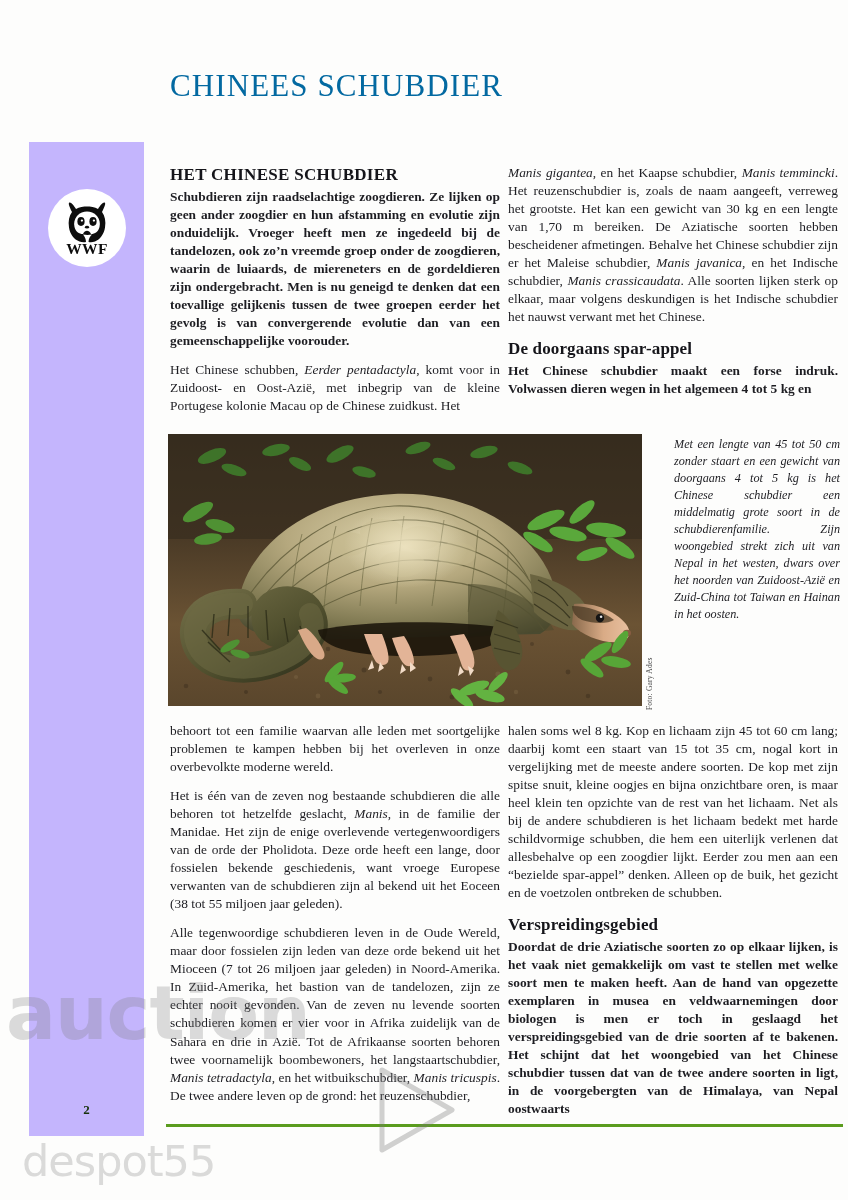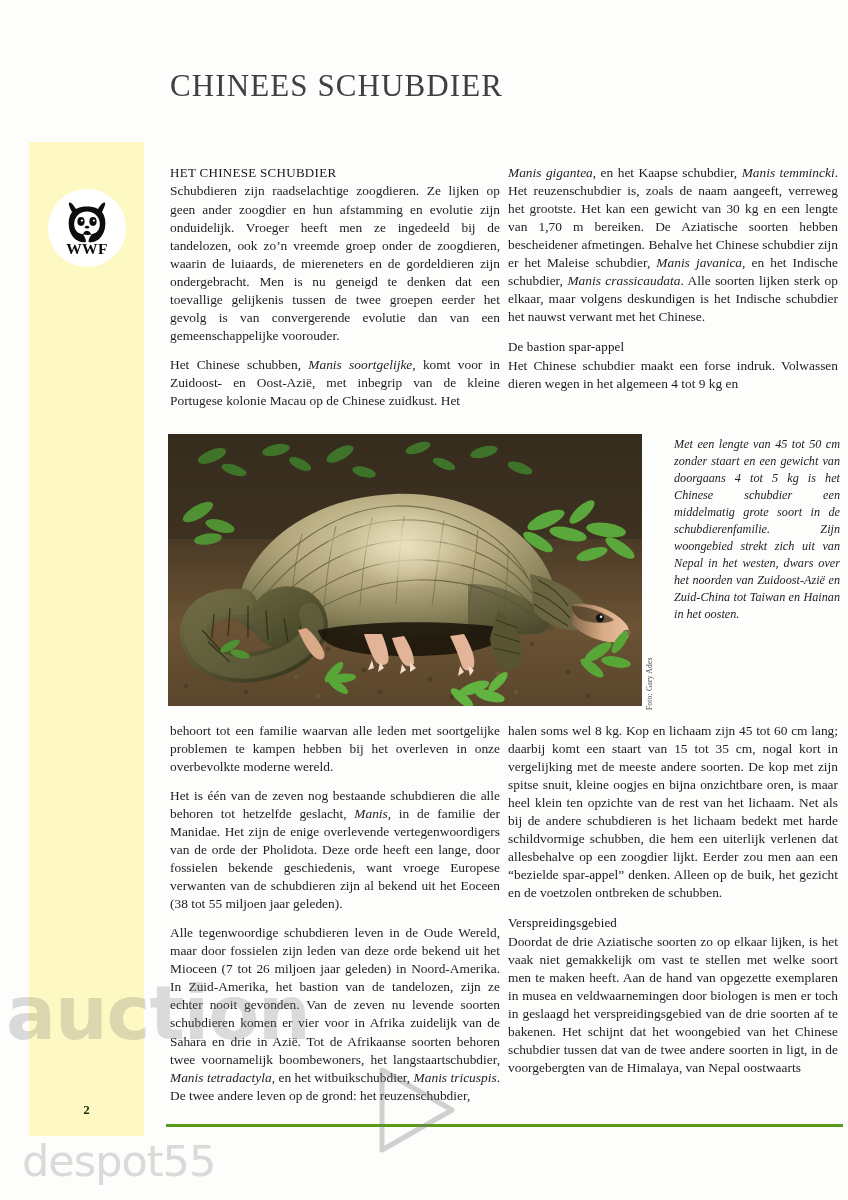--- a/index.html
+++ b/index.html
@@ -19,33 +19,33 @@
     background: #fdfdfc;
   }
 
   
   .page-title {
     position: absolute;
     left: 170px;
     top: 68px;
     font-size: 31px;
     letter-spacing: 1.1px;
-    color: #404040;
+    color: #0369a1;
     font-weight: 400;
     font-family: "Liberation Serif", serif;
   }
 
   
   .sidebar {
     position: absolute;
     left: 29px;
     top: 142px;
     width: 115px;
     height: 994px;
-    background: #fef9c3;
+    background: #c4b5fd;
   }
 
   .wwf-logo {
     position: absolute;
     left: 50%;
     top: 47px;
     transform: translateX(-50%);
     width: 78px;
     height: 78px;
     border-radius: 50%;
@@ -101,32 +101,32 @@
   }
   .col-left  { left: 170px; }
   .col-right { left: 508px; }
 
   .col-top-left  { top: 164px; }
   .col-top-right { top: 164px; }
   .col-bot-left  { top: 722px; }
   .col-bot-right { top: 722px; }
 
   .section-head {
-    font-weight: normal;
-    font-size: 13px;
+    font-weight: bold;
+    font-size: 17px;
     letter-spacing: .15px;
     margin-bottom: 1px;
     text-align: left;
     color: #15151a;
   }
   .section-head.caps { letter-spacing: .3px; }
 
   .para { margin-bottom: 0; text-indent: 0; }
   .para + .para { margin-top: 11px; }
-  .section-head + .para { margin-top: 0; }
+  .section-head + .para { margin-top: 0; font-weight: bold; }
   .para + .section-head { margin-top: 12px; }
 
   em { }
 
   
   .photo-wrap {
     position: absolute;
     left: 168px;
     top: 434px;
     width: 474px;
@@ -247,27 +247,27 @@
       </svg>
     </div>
 
 
     <div class="page-number">2</div>
   </div>
 
   <div class="col col-left col-top-left">
     <div class="section-head caps">HET CHINESE SCHUBDIER</div>
     <p class="para">Schubdieren zijn raadselachtige zoogdieren. Ze lijken op geen ander zoogdier en hun afstamming en evolutie zijn onduidelijk. Vroeger heeft men ze ingedeeld bij de tandelozen, ook zo’n vreemde groep onder de zoogdieren, waarin de luiaards, de miereneters en de gordeldieren zijn ondergebracht. Men is nu geneigd te denken dat een toevallige gelijkenis tussen de twee groepen eerder het gevolg is van convergerende evolutie dan van een gemeenschappelijke voorouder.</p>
-    <p class="para"><span>Het Chinese schubben, </span><em>Manis soortgelijke</em><span>, komt voor in Zuidoost- en Oost-Azië, met inbegrip van de kleine Portugese kolonie Macau op de Chinese zuidkust. Het</span></p>
+    <p class="para"><span>Het Chinese schubben, </span><em>Eerder pentadactyla</em><span>, komt voor in Zuidoost- en Oost-Azië, met inbegrip van de kleine Portugese kolonie Macau op de Chinese zuidkust. Het</span></p>
   </div>
 
   <div class="col col-right col-top-right">
     <p class="para"><em>Manis gigantea</em><span>, en het Kaapse schubdier, </span><em>Manis temmincki</em><span>. Het reuzenschubdier is, zoals de naam aangeeft, verreweg het grootste. Het kan een gewicht van 30 kg en een lengte van 1,70 m bereiken. De Aziatische soorten hebben bescheidener afmetingen. Behalve het Chinese schubdier zijn er het Maleise schubdier, </span><em>Manis javanica</em><span>, en het Indische schubdier, </span><em>Manis crassicaudata</em><span>. Alle soorten lijken sterk op elkaar, maar volgens deskundigen is het Indische schubdier het nauwst verwant met het Chinese.</span></p>
-    <div class="section-head">De bastion spar-appel</div>
-    <p class="para">Het Chinese schubdier maakt een forse indruk. Volwassen dieren wegen in het algemeen 4 tot 9 kg en</p>
+    <div class="section-head">De doorgaans spar-appel</div>
+    <p class="para">Het Chinese schubdier maakt een forse indruk. Volwassen dieren wegen in het algemeen 4 tot 5 kg en</p>
   </div>
 
   <div class="photo-wrap">
     <svg class="photo-canvas" viewBox="0 0 474 272" preserveAspectRatio="none">
       <defs>
         <linearGradient id="ground" x1="0" y1="0" x2="0" y2="1">
           <stop offset="0%" stop-color="#3a2f20"></stop>
           <stop offset="38%" stop-color="#4a3a26"></stop>
           <stop offset="70%" stop-color="#6b5334"></stop>
           <stop offset="100%" stop-color="#5a462c"></stop>

